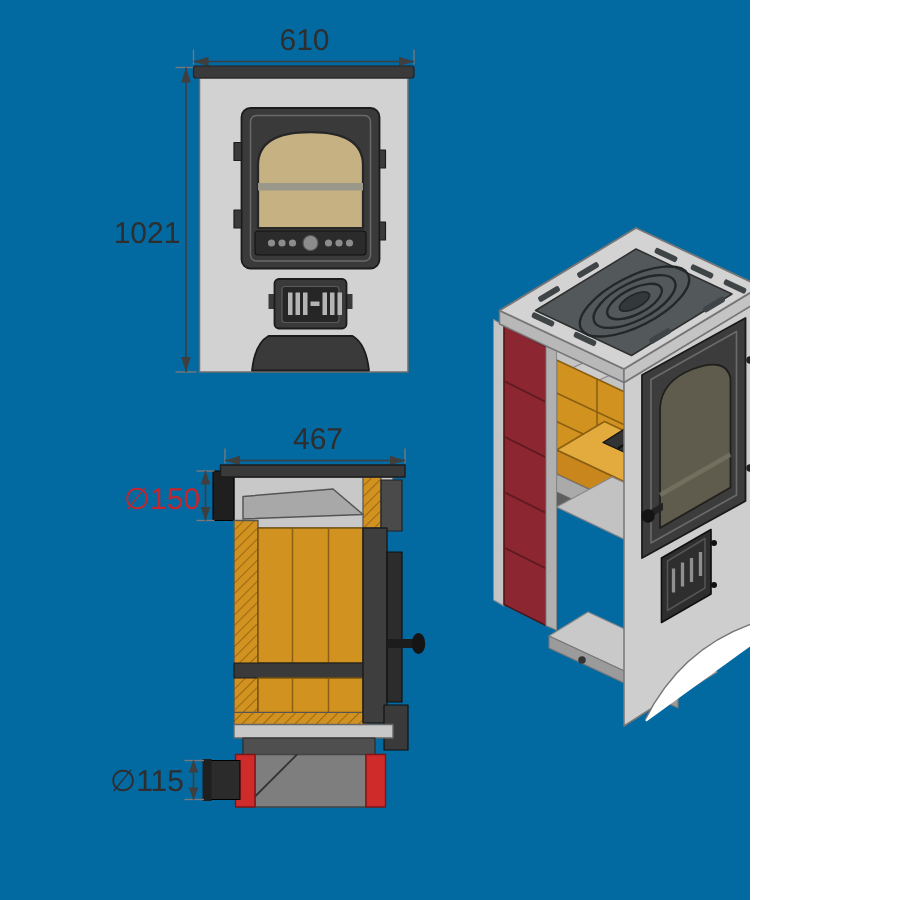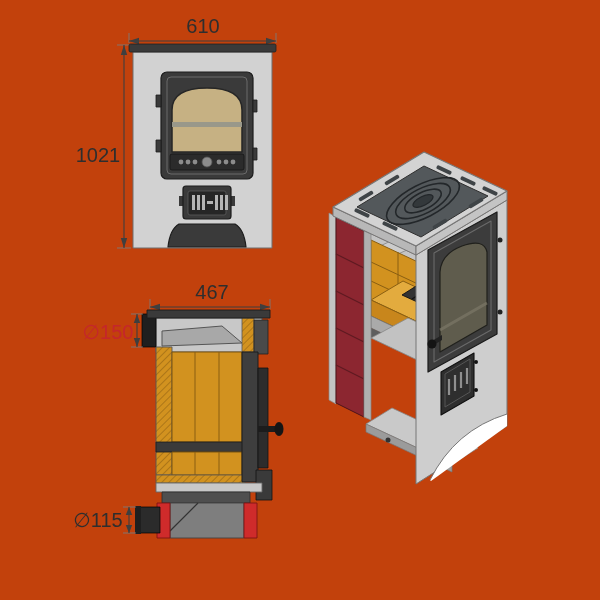--- a/index.html
+++ b/index.html
@@ -12,21 +12,21 @@
     --glass-tan:#c6b183;
     --brick-orange:#d2921f;
     --brick-orange-light:#e3ab3e;
     --brick-orange-dark:#c8861c;
     --tile-maroon:#8c2630;
     --inlet-red:#cf2b2b;
     --baffle-gray:#a8a8a8;
     --chamber-gray:#c8c8c8;
   }
   html,body{margin:0;padding:0;background:#fff;}
-  .canvas{width:600px;height:600px;position:relative;background:#c2410c;overflow:hidden;}
+  .canvas{width:500px;height:600px;position:relative;background:#0369a1;overflow:hidden;}
   svg{position:absolute;left:0;top:0;}
   text{font-family:"Liberation Sans","DejaVu Sans",sans-serif;}
   .t-dim{fill:var(--dim-text);font-size:20px;}
   .t-red{fill:var(--dim-red);font-size:20px;}
   .f-body{fill:var(--body-gray);}
   .f-bodyd{fill:var(--body-gray-dark);}
   .f-dark{fill:var(--metal-dark);}
   .f-darker{fill:var(--metal-darker);}
   .f-glass{fill:var(--glass-tan);}
   .f-brick{fill:var(--brick-orange);}

